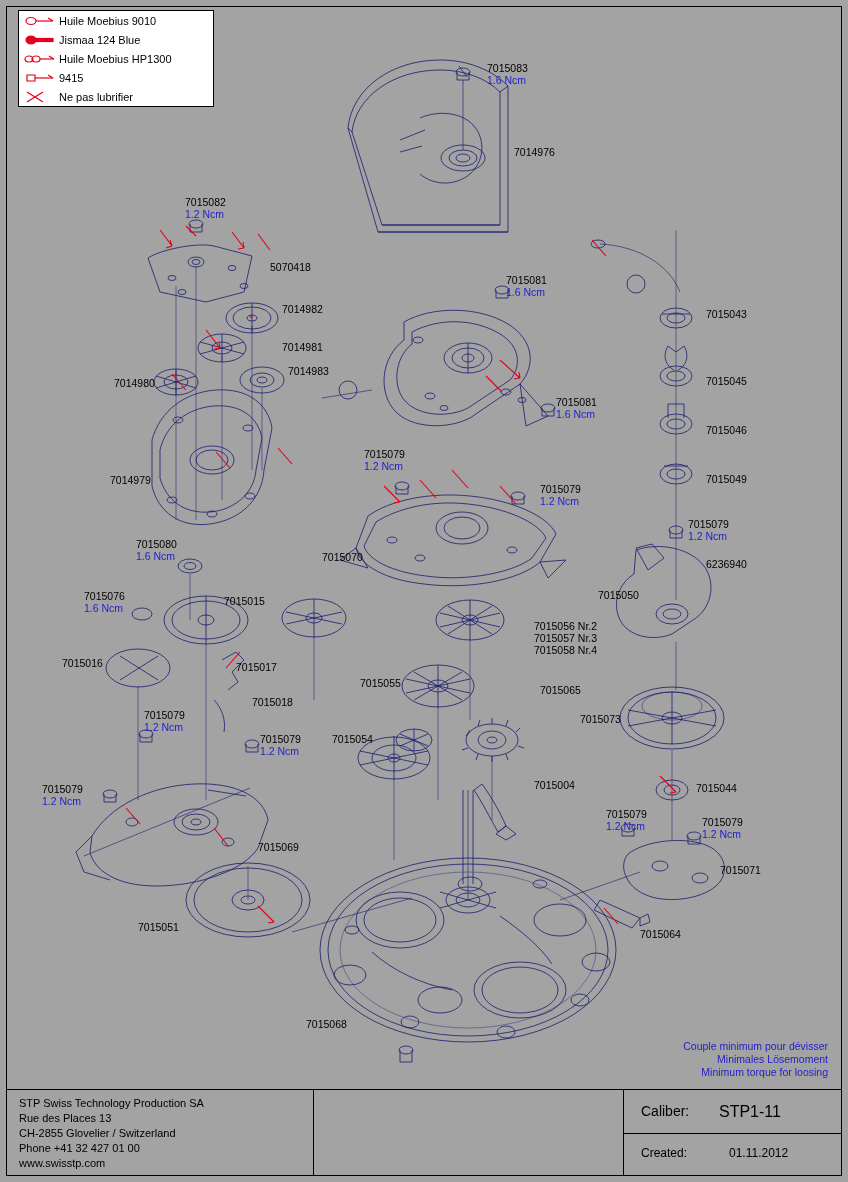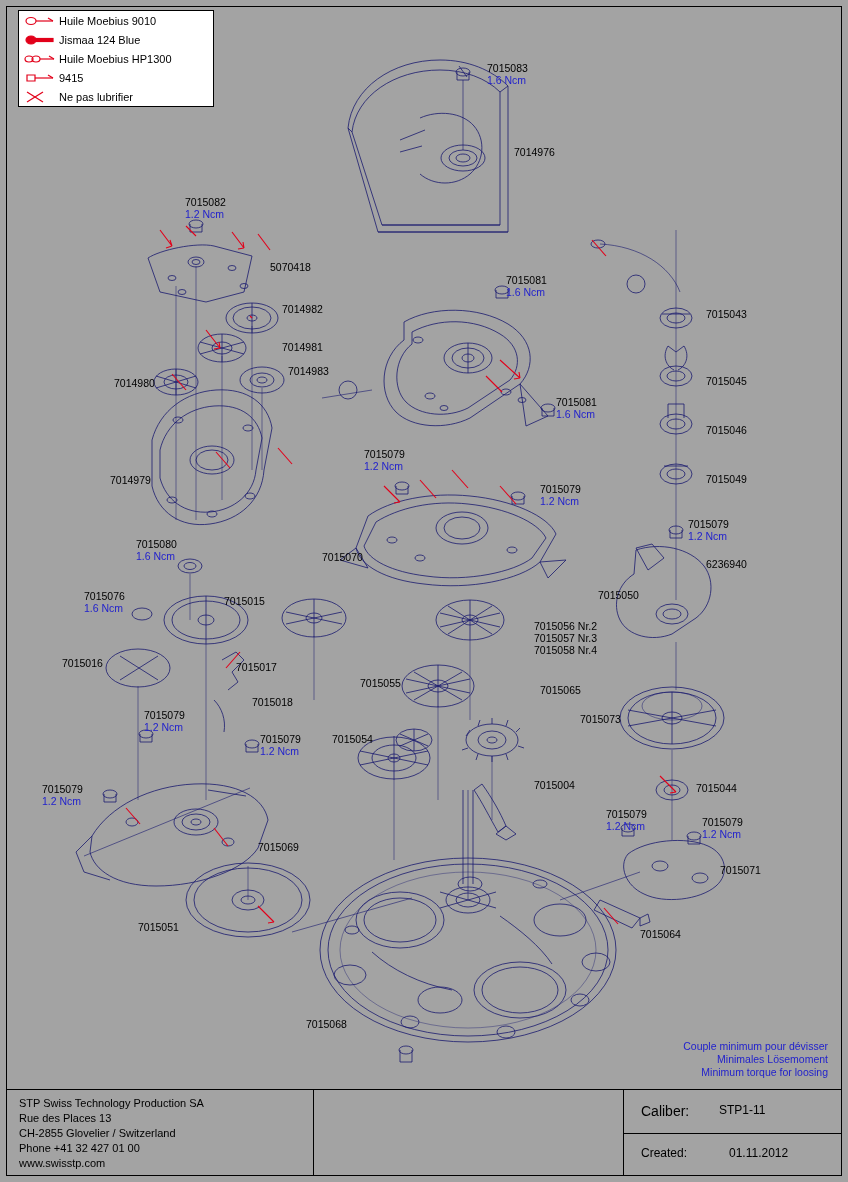--- a/index.html
+++ b/index.html
@@ -11,21 +11,21 @@
   .legend-icon{width:36px;height:16px;flex:0 0 36px;position:relative;}
   .legend-label{font-size:11px;color:#000;white-space:nowrap;}
   .lbl{position:absolute;font-size:10.5px;color:#000;white-space:nowrap;line-height:12px;}
   .torque{position:absolute;font-size:10.5px;color:#2222cc;white-space:nowrap;line-height:12px;}
   .footer{position:absolute;left:7px;top:1089px;width:834px;height:86px;border-top:1px solid #000;box-sizing:border-box;}
   .f-company{position:absolute;left:12px;top:6px;font-size:11px;line-height:15px;color:#000;}
   .f-div1{position:absolute;left:306px;top:0;width:1px;height:86px;background:#000;}
   .f-div2{position:absolute;left:616px;top:0;width:1px;height:86px;background:#000;}
   .f-div3{position:absolute;left:617px;top:43px;width:217px;height:1px;background:#000;}
   .f-cal{position:absolute;left:634px;top:13px;font-size:14px;color:#000;}
-  .f-calval{position:absolute;left:712px;top:13px;font-size:12px;color:#000;}
+  .f-calval{position:absolute;left:712px;top:13px;font-size:16px;color:#000;}
   .f-created{position:absolute;left:634px;top:56px;font-size:12px;color:#000;}
   .f-createdval{position:absolute;left:722px;top:56px;font-size:12px;color:#000;}
   .logo{position:absolute;left:330px;top:12px;width:270px;height:64px;}
   .logo-text{position:absolute;left:112px;top:5px;font-size:16px;font-weight:bold;line-height:19px;color:#000;letter-spacing:.3px;}
   .note{position:absolute;right:20px;top:1040px;text-align:right;font-size:10.5px;color:#2222cc;line-height:13px;}
   svg{display:block;}
   .dw{position:absolute;left:0;top:0;}
 </style>
 </head>
 <body>

